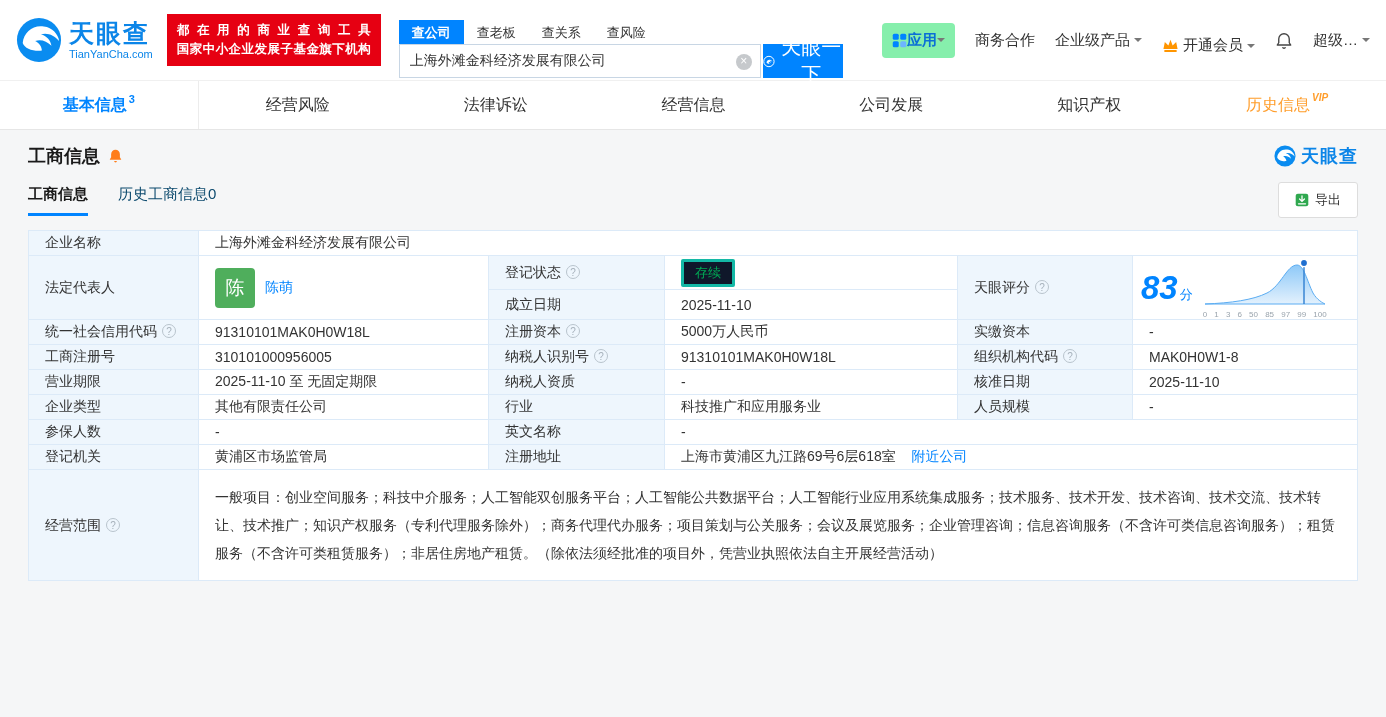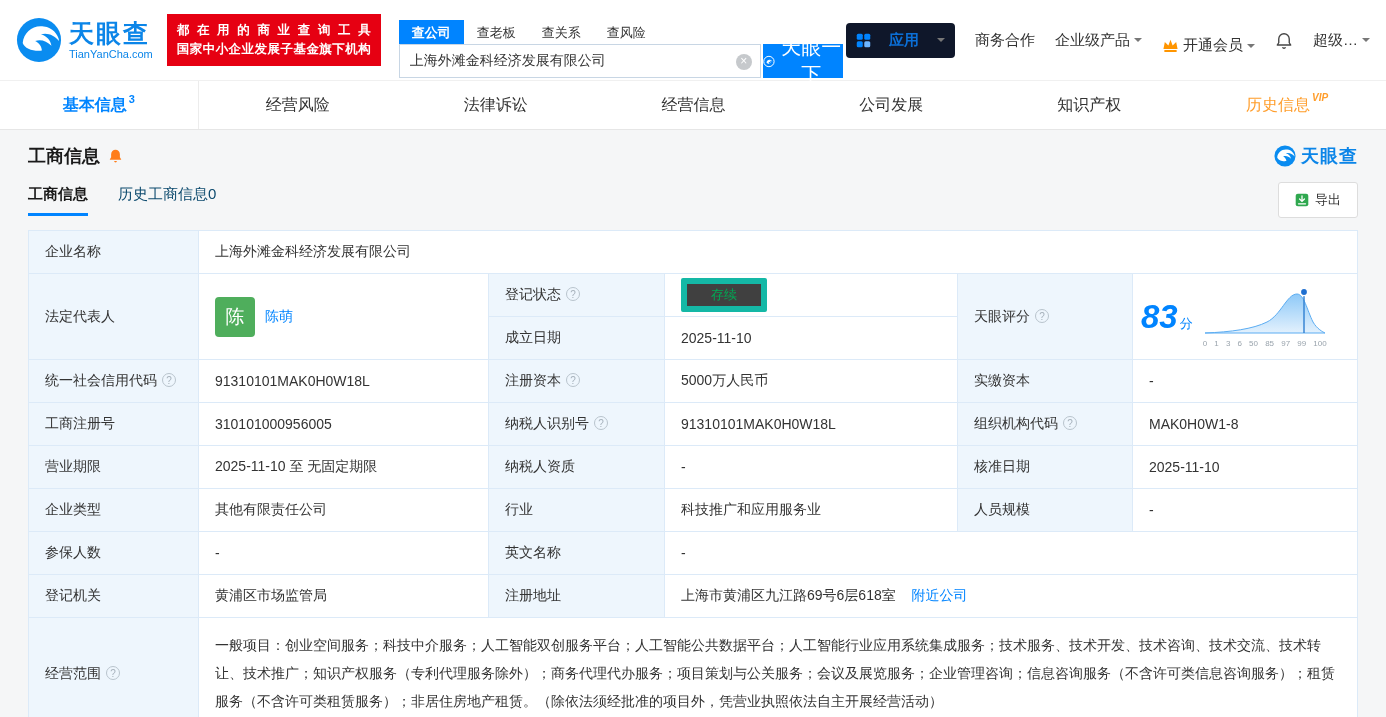--- a/index.html
+++ b/index.html
@@ -25,21 +25,21 @@
   .search-input-wrap input { width:100%; height:100%; border:none; outline:none; padding:0 32px 0 10px;
                              font-size:14px; color:#333; font-family:inherit; }
   .clear-btn { position:absolute; right:8px; top:9px; width:16px; height:16px; background:#c6c9cc; color:#fff;
                border-radius:50%; font-size:12px; line-height:15px; text-align:center; cursor:pointer; }
   .search-btn { width:80px; height:34px; background:#0084ff; color:#fff; border:none; font-size:20px;
                 margin-left:2px; cursor:pointer; display:flex; align-items:center; justify-content:center;
                 gap:5px; font-family:inherit; }
 
   .topnav { margin-left:auto; display:flex; align-items:center; gap:20px; font-size:15px; color:#333; white-space:nowrap; }
   .topnav .item { display:flex; align-items:center; gap:4px; cursor:pointer; color:#333; }
-  .apps-chip { display:flex; align-items:center; gap:18px; background:#0f172a; border-radius:4px;
+  .apps-chip { display:flex; align-items:center; gap:0; background:#86efac; border-radius:4px;
                padding:8px 10px; color:#0b6fd6; font-weight:bold; cursor:pointer; }
   .caret { width:0; height:0; border:4px solid transparent; border-top-color:#777; margin-top:4px; }
   .member { color:#ff8a00;margin-top:11px; }
   .bell-wrap { cursor:pointer; display:flex; align-items:center; }
 
   
   .main-tabs { display:flex; height:50px; border-top:1px solid #f0f0f0; border-bottom:1px solid #e6e6e6; background:#fff; }
   .mtab { flex:1; display:flex; align-items:center; justify-content:center; font-size:16px; color:#333;
           cursor:pointer; position:relative; }
   .mtab:first-child { border-right:1px solid #ececec; }
@@ -60,32 +60,32 @@
   .subtabs-row { display:flex; align-items:center; margin-top:14px; }
   .subtab { font-size:15px; color:#0c4a6e; margin-right:30px; padding-bottom:9px; cursor:pointer;
             border-bottom:3px solid transparent; }
   .subtab.active { color:#1a1a1a; font-weight:bold; border-bottom-color:#0084ff; }
   .export-btn { margin-left:auto; background:#fff; border:1px solid #ddd; border-radius:3px;
                 padding:8px 16px; font-size:13px; color:#333; display:flex; align-items:center; gap:6px;
                 cursor:pointer; font-family:inherit; }
 
   
   .info-table { width:100%; border-collapse:collapse; table-layout:fixed; background:#fff; margin-top:12px; }
-  .info-table td { border:1px solid #dceaf8; font-size:14px; padding:0 16px; height:43px;
+  .info-table td { border:1px solid #dceaf8; font-size:14px; padding:0 16px; height:25px;
                    vertical-align:middle; color:#333; word-break:break-all; }
   .info-table td.lbl { background:#eef6fd; }
   .q { display:inline-block; width:14px; height:14px; border:1px solid #b9c4cd; border-radius:50%;
        color:#a6b1bb; font-size:10px; line-height:13px; text-align:center; margin-left:5px;
        vertical-align:1px; cursor:pointer; }
   .rep { display:flex; align-items:center; gap:10px; }
   .avatar { width:40px; height:40px; border-radius:4px; background:#4fae5c; color:#fff; font-size:19px;
             display:flex; align-items:center; justify-content:center; cursor:pointer; }
   .blue-link { color:#0084ff; cursor:pointer; }
-  .status-badge { display:inline-block; background:#404040; color:#00a854; border:6px solid #14b8a6;
-                  font-size:13px; padding:2px 24px; border-radius:2px; }
+  .status-badge { display:inline-block; background:#0f172a; color:#00a854; border:3px solid #14b8a6;
+                  font-size:13px; padding:2px 11px; border-radius:2px; }
   .score-cell { padding:0 8px !important; }
   .score-wrap { display:flex; align-items:center; gap:10px; }
   .score-num { white-space:nowrap; }
   .score-val { color:#0084ff; font-weight:bold; font-style:italic; font-size:33px; }
   .score-unit { color:#0084ff; font-size:13px; margin-left:2px; }
   .chart-box { width:124px; }
   .axis { display:flex; justify-content:space-between; font-size:8px; color:#9aa4ad; margin-top:1px; }
   tr.scope-row td { height:auto; padding:13px 16px; line-height:28px; }
   .addr-link { color:#0084ff; margin-left:12px; cursor:pointer; }
 </style>

